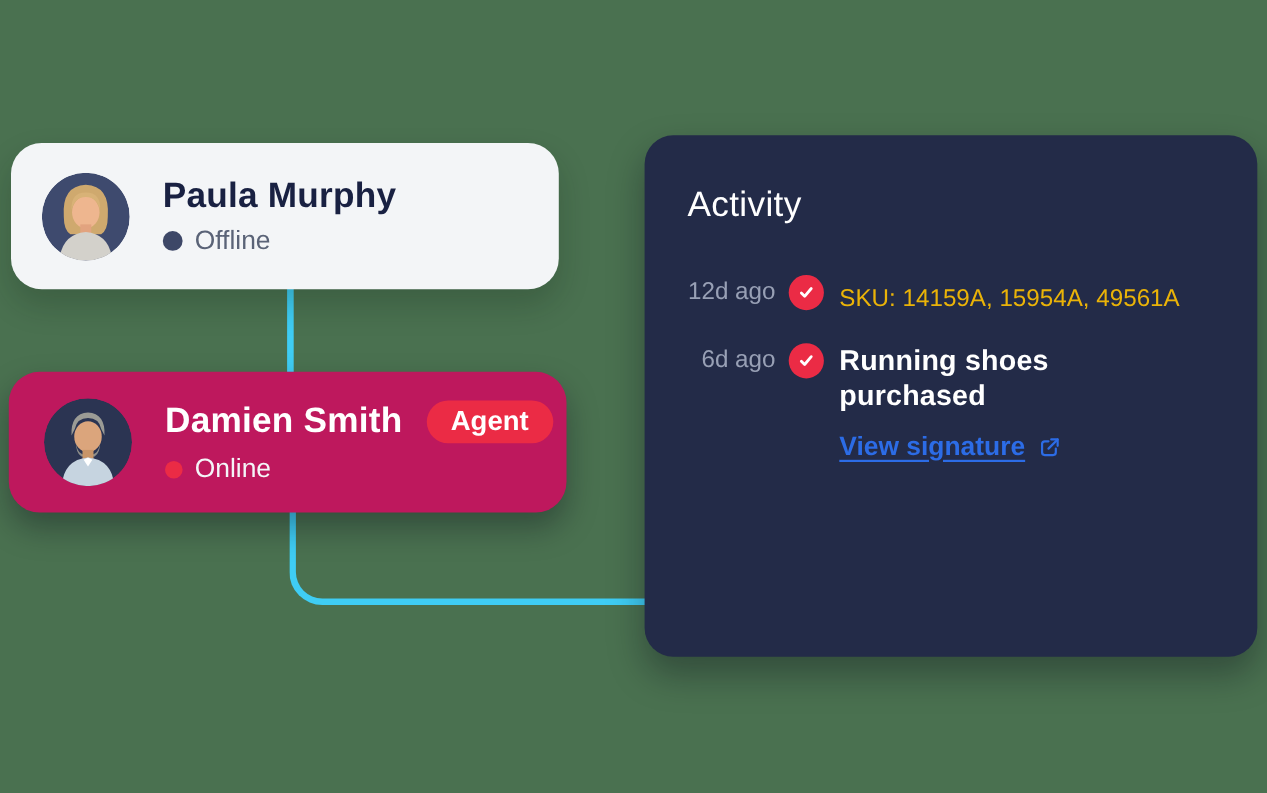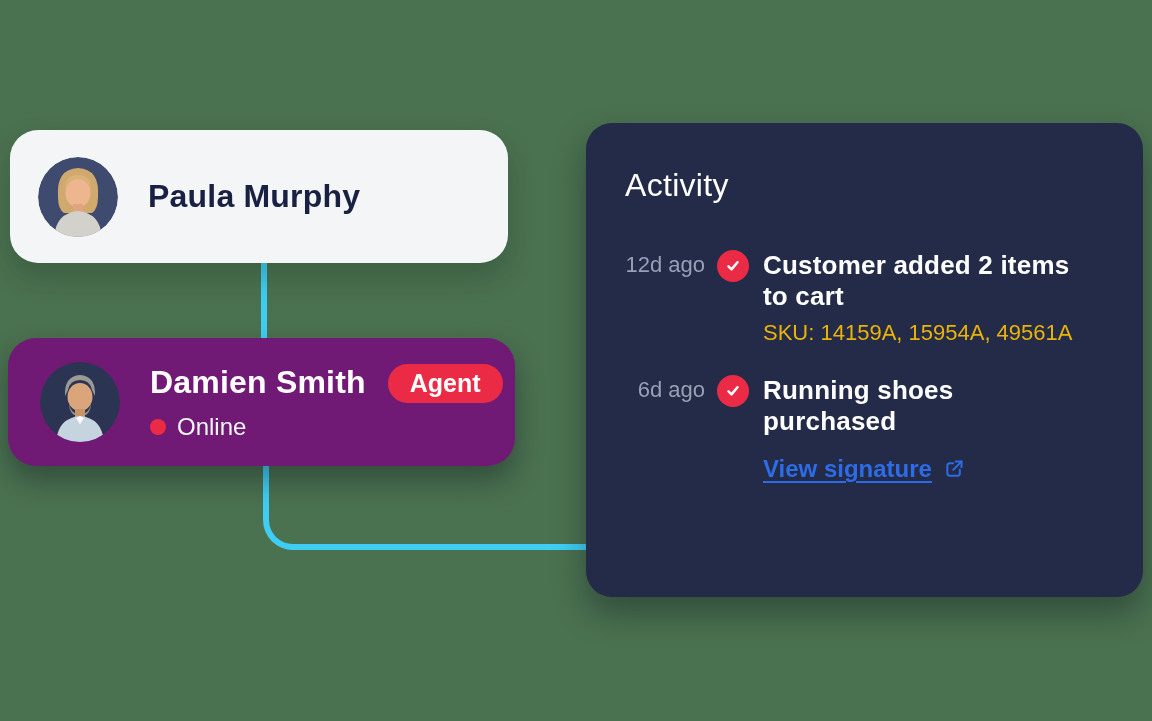--- a/index.html
+++ b/index.html
@@ -28,21 +28,21 @@
     position:absolute;display:flex;align-items:center;
     border-radius:28px;box-sizing:border-box;
   }
   .card-customer{
     left:10px;top:130px;width:498px;height:133px;
     background:#f3f5f7;padding-left:28px;
     box-shadow:0 14px 28px rgba(15,30,20,.22);
   }
   .card-agent{
     left:8px;top:338px;width:507px;height:128px;
-    background:#701a75;padding-left:32px;
+    background:#be185d;padding-left:32px;
     box-shadow:0 14px 28px rgba(8,12,24,.35);
   }
   .avatar{
     width:80px;height:80px;border-radius:50%;overflow:hidden;flex:0 0 auto;
     margin-right:30px;
   }
   .avatar svg{display:block;width:100%;height:100%;}
   .person-info{display:flex;flex-direction:column;}
   .name-row{display:flex;align-items:center;}
   .person-name{font-size:32px;font-weight:bold;letter-spacing:.2px;line-height:1.1;}
@@ -115,20 +115,24 @@
         <ellipse cx="40" cy="36" rx="12.5" ry="14.5" fill="#eeb68f"></ellipse>
         <path d="M27 34 Q26 18 40 18 Q54 18 53 34 Q50 22 40 22 Q30 22 27 34 Z" fill="#d8b277"></path>
         <rect x="35" y="47" width="10" height="10" fill="#e2a37f"></rect>
         <path d="M16 80 Q18 56 40 54 Q62 56 64 80 Z" fill="#d3d1cb"></path>
       </svg>
     </div>
     <div class="person-info">
       <div class="name-row">
         <span class="person-name">Paula Murphy</span>
       </div>
+      <div class="status-row">
+        <span class="status-dot"></span>
+        <span class="status-label">Offline</span>
+      </div>
     </div>
   </div>
 
   <div class="person-card card-agent">
     <div class="avatar">
       <svg viewBox="0 0 80 80">
         <circle cx="40" cy="40" r="40" fill="#2b3452"></circle>
         <path d="M25 34 Q24 14 40 13 Q56 14 55 34 L52 28 Q50 18 40 18 Q30 18 28 28 Z" fill="#9b9b95"></path>
         <ellipse cx="40" cy="35" rx="12.5" ry="14" fill="#dba57c"></ellipse>
         <path d="M29 40 Q30 52 40 52 Q50 52 51 40 Q51 50 46 53 L34 53 Q29 50 29 40 Z" fill="#8f8f8a"></path>
@@ -153,21 +157,20 @@
     <h2 class="activity-title">Activity</h2>
 
     <div class="activity-item">
       <div class="item-time">12d ago</div>
       <div class="item-icon icon-done">
         <svg viewBox="0 0 24 24" fill="none">
           <path d="M6 12.5l4 4 8-9.5" stroke="#ffffff" stroke-width="3.4" stroke-linecap="round" stroke-linejoin="round"></path>
         </svg>
       </div>
       <div class="item-content">
-        <div class="item-title">Customer added 2 items to cart</div>
         <div class="item-subtitle">SKU: 14159A, 15954A, 49561A</div>
       </div>
     </div>
 
     <div class="activity-item">
       <div class="item-time">6d ago</div>
       <div class="item-icon icon-done">
         <svg viewBox="0 0 24 24" fill="none">
           <path d="M6 12.5l4 4 8-9.5" stroke="#ffffff" stroke-width="3.4" stroke-linecap="round" stroke-linejoin="round"></path>
         </svg>

